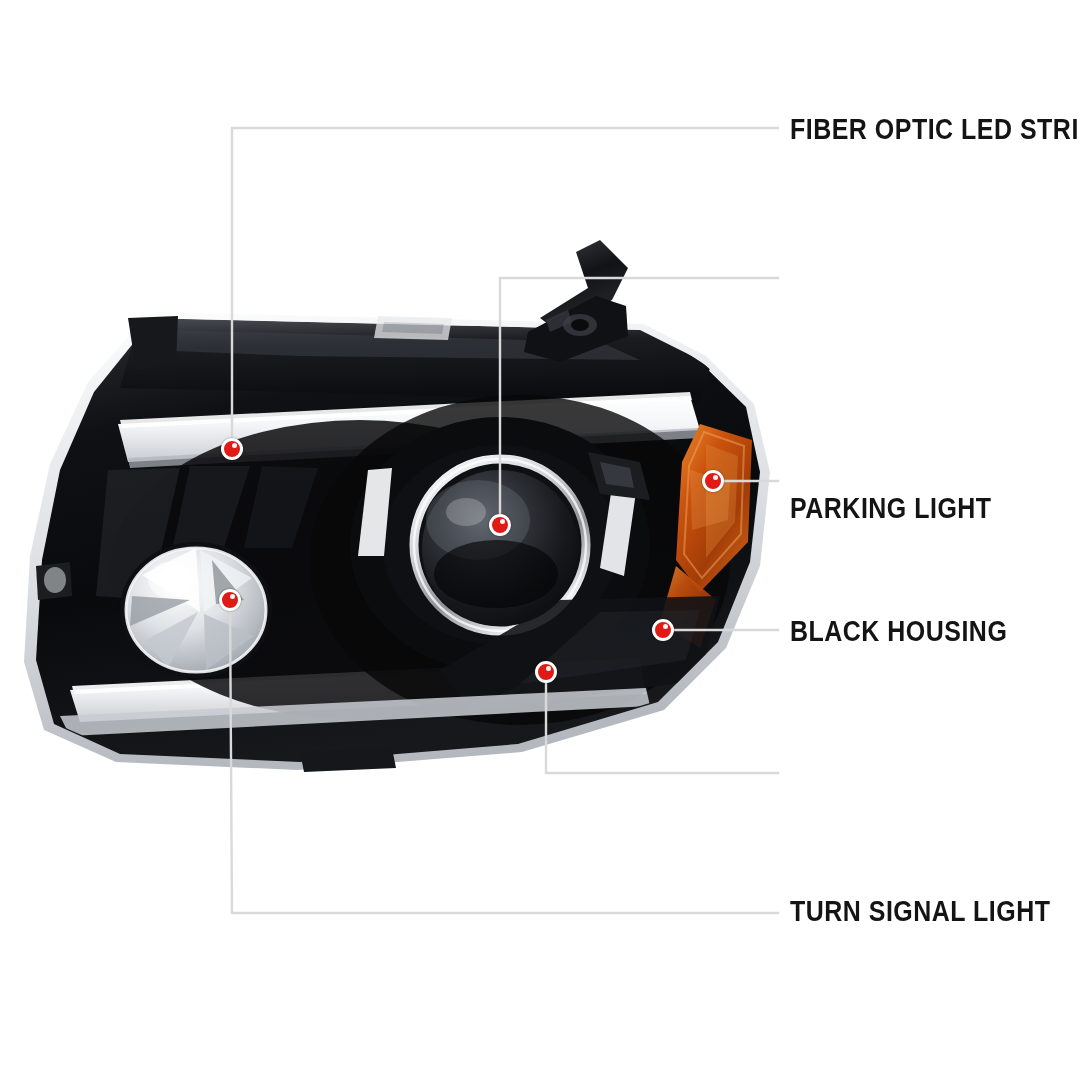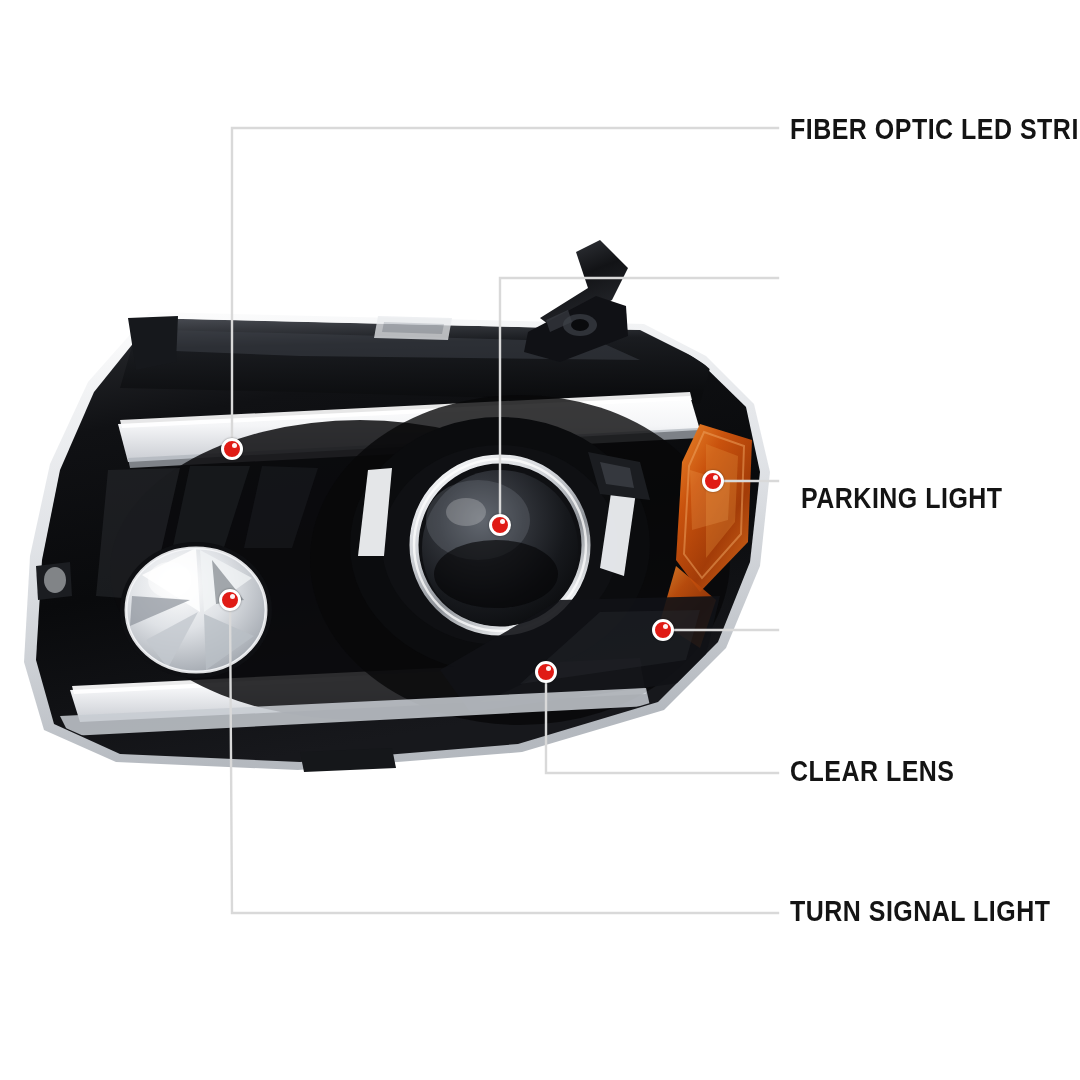--- a/index.html
+++ b/index.html
@@ -264,26 +264,26 @@
   <div class="callout-dot" style="left:713px; top:481px;"></div>
   <div class="callout-dot" style="left:663px; top:630px;"></div>
   <div class="callout-dot" style="left:546px; top:672px;"></div>
   <div class="callout-dot" style="left:230px; top:600px;"></div>
 
   <div class="label-block" style="top:113px;">
     <div class="label-line">FIBER OPTIC LED STRIPS</div>
   </div>
 
 
-  <div class="label-block" style="top:482px;margin-left:11px;">
+  <div class="label-block" style="top:492px;">
     <div class="label-line">PARKING LIGHT</div>
   </div>
 
-
-  <div class="label-block" style="top:755px;">
-    <div class="label-line">CLEAR LENS</div>
-  </div>
+  <div class="label-block" style="top:615px;">
+    <div class="label-line">BLACK HOUSING</div>
+  </div>
+
 
   <div class="label-block" style="top:895px;">
     <div class="label-line">TURN SIGNAL LIGHT</div>
   </div>
 
 </div>
 
 </body></html>

